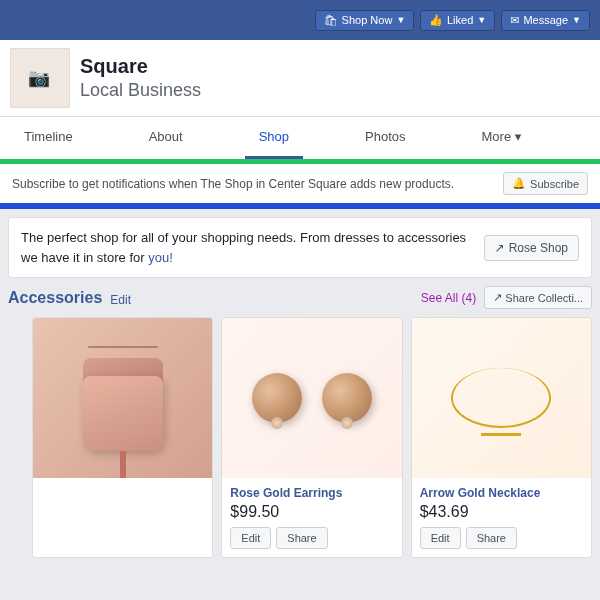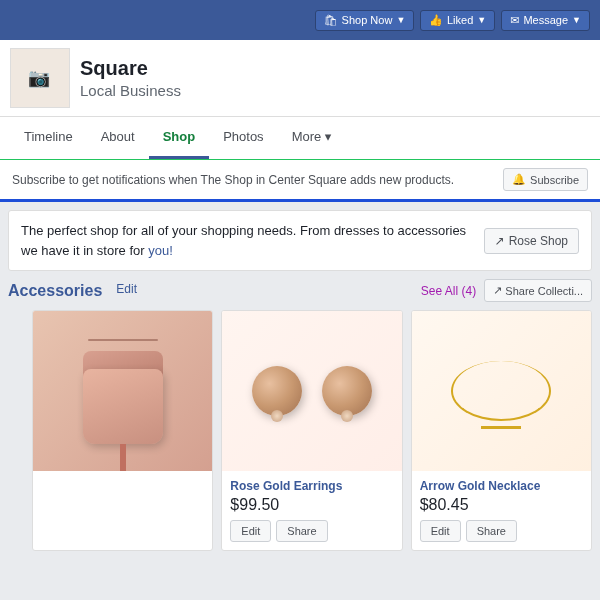--- a/index.html
+++ b/index.html
@@ -64,49 +64,50 @@
     .page-info {
       flex: 1;
     }
     .page-name {
       font-size: 20px;
       font-weight: bold;
       color: #1d2129;
       margin-bottom: 2px;
     }
     .page-type {
-      font-size: 15px;
+      font-size: 18px;
       color: #606770;
     }
 
     
     .nav-tabs {
       background: #fff;
-      border-bottom: 1px solid #22c55e;
+      border-bottom: 5px solid #22c55e;
       display: flex;
       padding: 0 10px;
+      gap: 48px;
     }
     .nav-tab {
       padding: 12px 14px;
       font-size: 13px;
       color: #4b4f56;
       cursor: pointer;
       border-bottom: 3px solid transparent;
       text-decoration: none;
     }
     .nav-tab.active {
-      color: #15803d;
+      color: #1d4ed8;
       border-bottom-color: #3b5998;
-      font-weight: bold;
+      font-weight: normal;
     }
 
     
     .notification-bar {
       background: #fff;
-      border-bottom: 3px solid #1d4ed8;
+      border-bottom: 6px solid #1d4ed8;
       padding: 8px 12px;
       display: flex;
       align-items: center;
       justify-content: space-between;
       font-size: 12px;
       color: #4b4f56;
     }
     .subscribe-btn {
       background: #f6f7f8;
       border: 1px solid #ccd0d5;
@@ -178,22 +179,21 @@
       color: #3b5998;
     }
     .section-edit {
       font-size: 12px;
       color: #3b5998;
       cursor: pointer;
       margin-left: 8px;
     }
     .section-title-left {
       display: flex;
-      align-items: flex-start;
-      gap: 6px;
+      align-items: flex-end;
     }
     .section-right {
       display: flex;
       align-items: center;
       gap: 8px;
     }
     .see-all {
       font-size: 12px;
       color: #a21caf;
       cursor: pointer;
@@ -478,21 +478,21 @@
           <div class="necklace-visual">
             <div style="position:relative;">
               <div class="necklace-chain">
                 <div class="necklace-pendant"></div>
               </div>
             </div>
           </div>
         </div>
         <div class="product-info">
           <div class="product-name">Arrow Gold Necklace</div>
-          <div class="product-price">$80.45</div>
+          <div class="product-price">$43.69</div>
           <div class="product-actions">
             <button class="product-btn">Edit</button>
             <button class="product-btn">Share</button>
           </div>
         </div>
       </div>
 
     </div>
   </div>
 </div>

